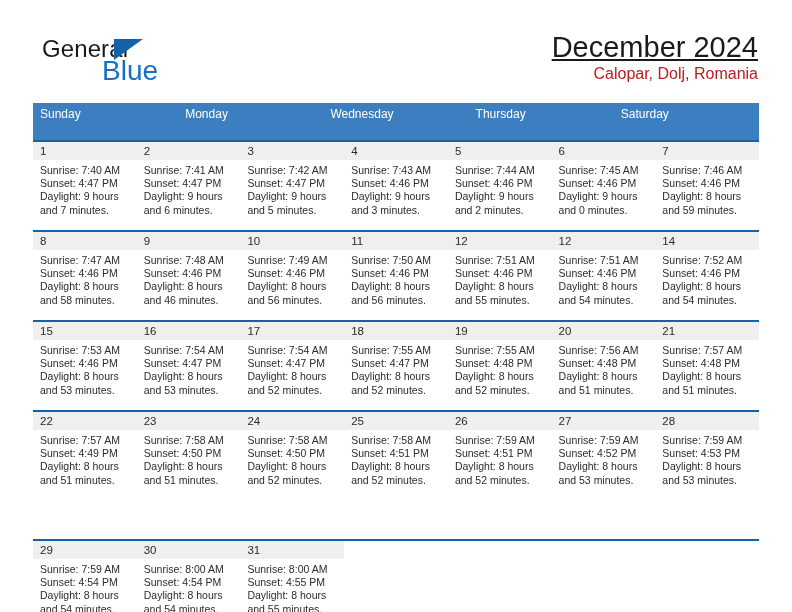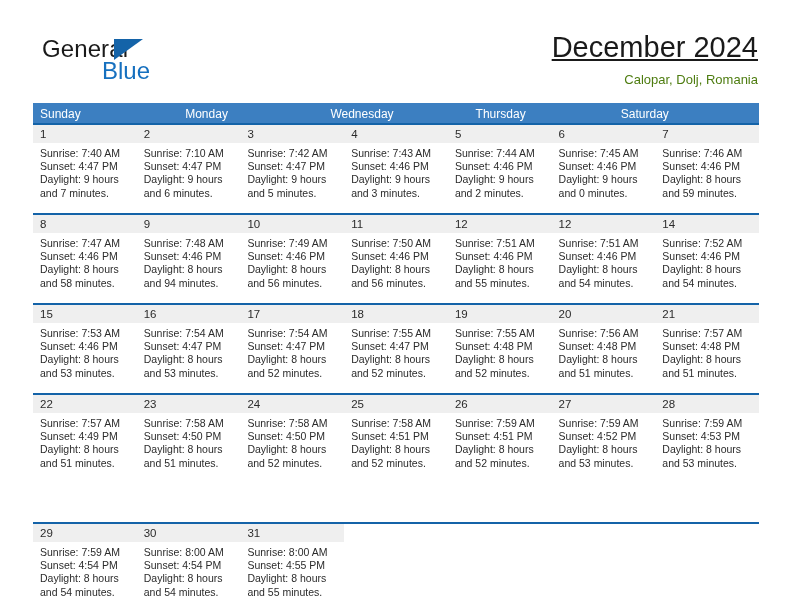--- a/index.html
+++ b/index.html
@@ -51,58 +51,57 @@
     top: 3px;
     width: 0;
     height: 0;
     border-left: 29px solid #1463a8;
     border-bottom: 21px solid transparent;
   }
   .brand-blue {
     position: absolute;
     left: 60px;
     top: 22px;
-    font-size: 24px;
+    font-size: 28px;
     color: #1670bf;
     line-height: 26px;
   }
 
   .title-wrap {
     position: absolute;
     right: 34px;
     top: 30px;
     text-align: right;
   }
   .cal-title {
     font-size: 29px;
     color: #1a1a1a;
     line-height: 34px;
     white-space: nowrap;
     text-decoration: underline;
   }
   .cal-subtitle {
-    font-size: 13px;
-    color: #4d7c0f;
+    font-size: 16px;
+    color: #b91c1c;
     line-height: 20px;
-    margin-top: 6px;
     white-space: nowrap;
   }
 
   
   .calendar {
     position: absolute;
     left: 33px;
     top: 103px;
     width: 726px;
   }
   .weekday-row {
     display: flex;
     width: 100%;
     background: #3c7fc1;
-    height: 20px;
+    height: 37px;
   }
   .weekday-cell {
     flex: 1 1 0;
     color: #ffffff;
     font-size: 12px;
     line-height: 22px;
     padding-left: 7px;
     white-space: nowrap;
     overflow: hidden;
   }
@@ -174,21 +173,21 @@
         <div class="day-info">
           <div>Sunrise: 7:40 AM</div>
           <div>Sunset: 4:47 PM</div>
           <div>Daylight: 9 hours</div>
           <div>and 7 minutes.</div>
         </div>
       </div>
       <div class="day-cell">
         <div class="day-number">2</div>
         <div class="day-info">
-          <div>Sunrise: 7:10 AM</div>
+          <div>Sunrise: 7:41 AM</div>
           <div>Sunset: 4:47 PM</div>
           <div>Daylight: 9 hours</div>
           <div>and 6 minutes.</div>
         </div>
       </div>
       <div class="day-cell">
         <div class="day-number">3</div>
         <div class="day-info">
           <div>Sunrise: 7:42 AM</div>
           <div>Sunset: 4:47 PM</div>
@@ -243,21 +242,21 @@
           <div>Daylight: 8 hours</div>
           <div>and 58 minutes.</div>
         </div>
       </div>
       <div class="day-cell">
         <div class="day-number">9</div>
         <div class="day-info">
           <div>Sunrise: 7:48 AM</div>
           <div>Sunset: 4:46 PM</div>
           <div>Daylight: 8 hours</div>
-          <div>and 94 minutes.</div>
+          <div>and 46 minutes.</div>
         </div>
       </div>
       <div class="day-cell">
         <div class="day-number">10</div>
         <div class="day-info">
           <div>Sunrise: 7:49 AM</div>
           <div>Sunset: 4:46 PM</div>
           <div>Daylight: 8 hours</div>
           <div>and 56 minutes.</div>
         </div>

